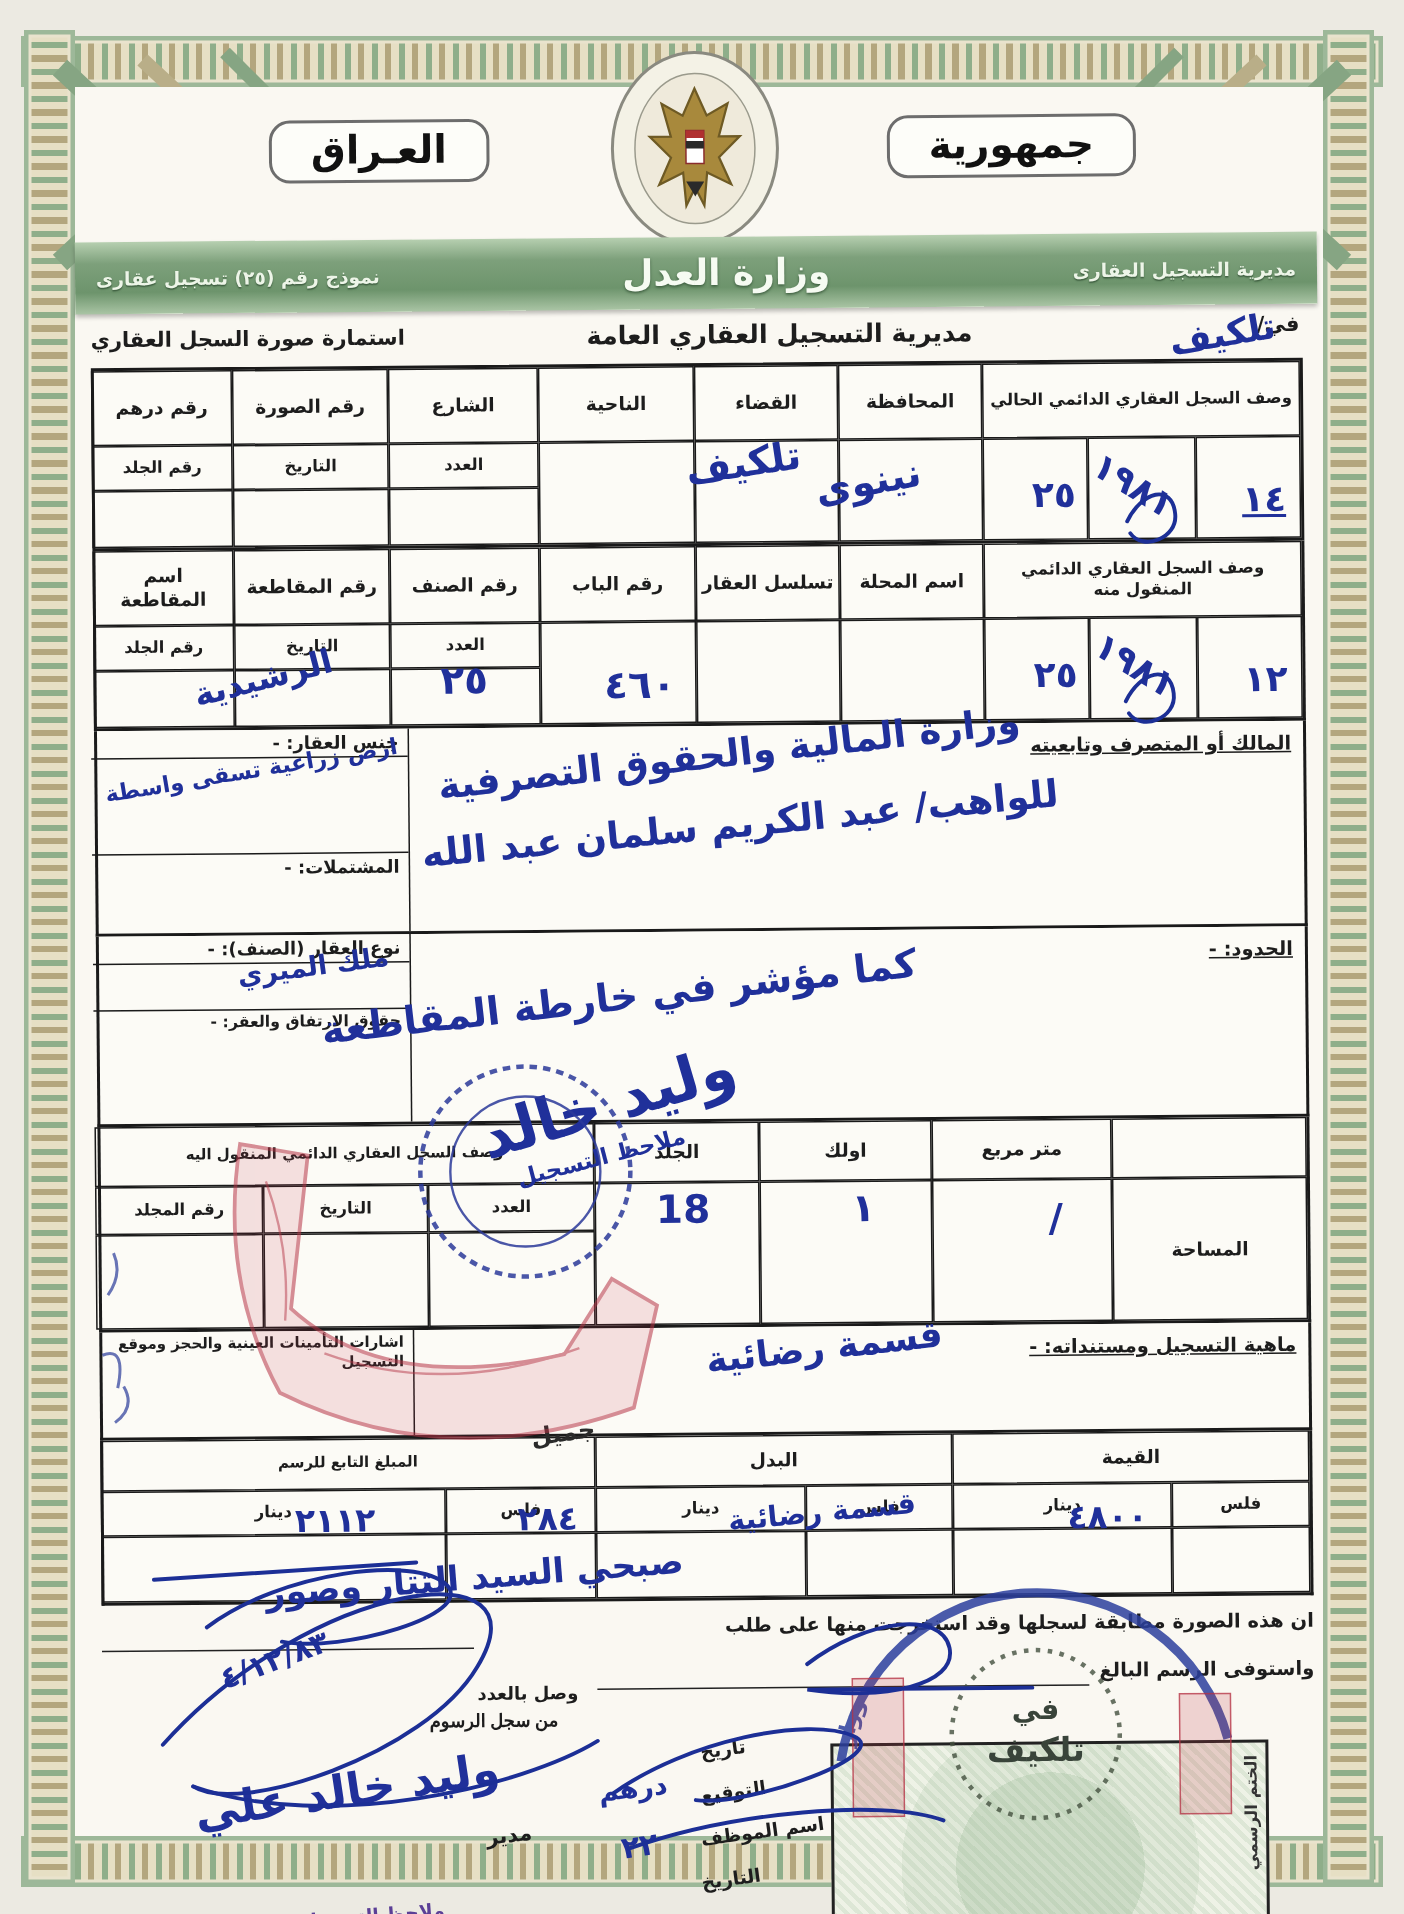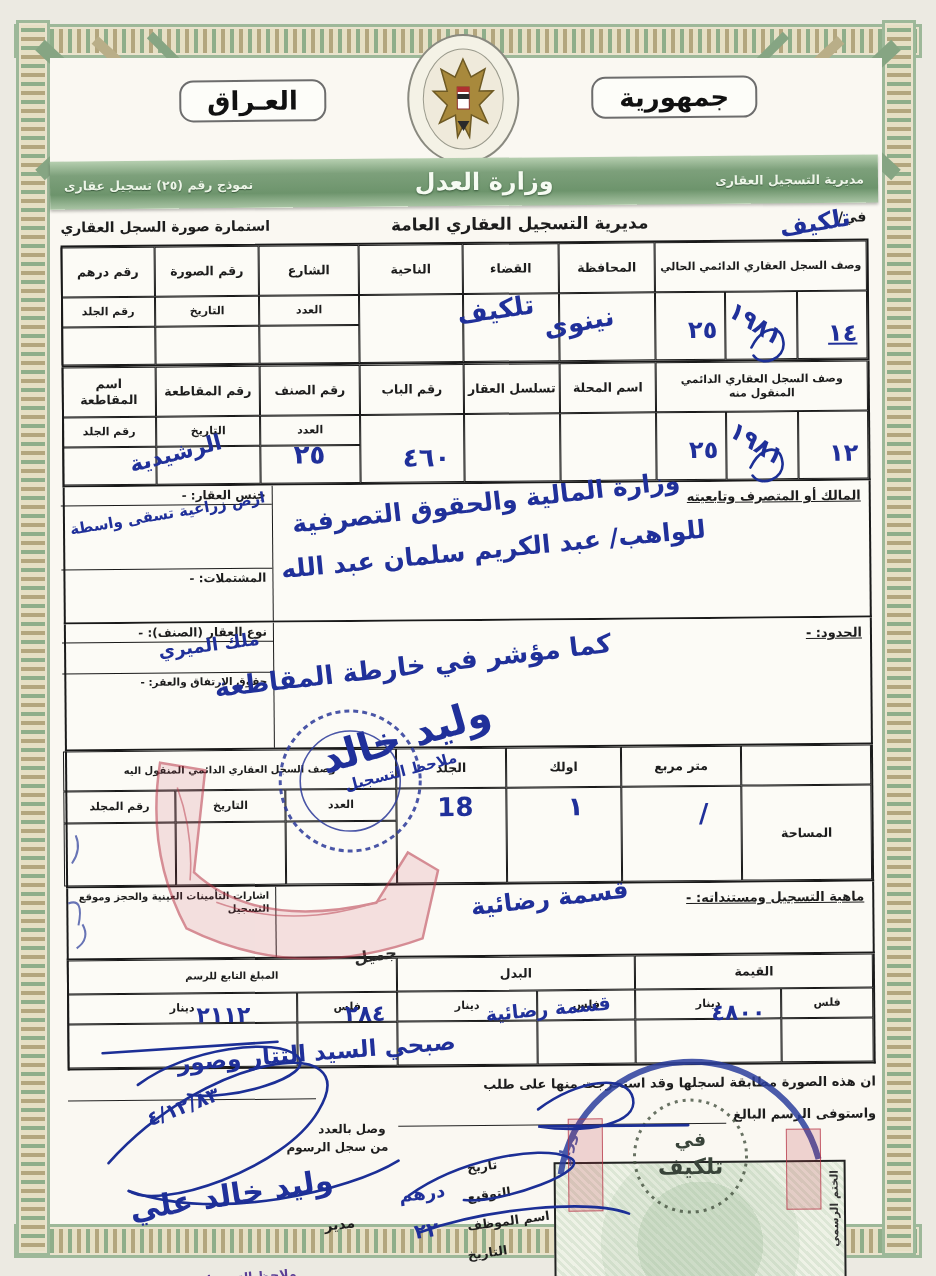--- a/index.html
+++ b/index.html
@@ -218,21 +218,21 @@
     </div>
 
     <div style="position:relative;height:40px;">
       <span class="lbl" style="position:absolute;right:0;top:10px;">ان هذه الصورة مطابقة لسجلها وقد استخرجت منها على طلب</span>
       <div style="position:absolute;left:0;right:560px;top:30px;border-bottom:1.5px solid #222;"></div>
     </div>
     <div style="position:relative;height:46px;">
       <span class="lbl" style="position:absolute;right:0;top:2px;">واستوفى الرسم البالغ</span>
       <div style="position:absolute;right:150px;left:330px;top:18px;border-bottom:1.5px solid #222;"></div>
       <span class="lbl" style="position:absolute;left:250px;top:14px;font-size:12px;">وصل بالعدد</span>
-      <span class="lbl" style="position:absolute;left:218px;top:32px;font-size:12px;">من سجل الرسوم</span>
+      <span class="lbl" style="position:absolute;left:218px;top:32px;font-size:12px;font-family:Liberation Serif, serif;">من سجل الرسوم</span>
     </div>
 
     <div class="footer">
       <div class="sealbox">
         <div class="seal-lbl vert">الختم الرسمي</div>
       </div>
       <div class="siglbls">
         <div>تاريخ</div>
         <div>التوقيع</div>
         <div>اسم الموظف</div>

